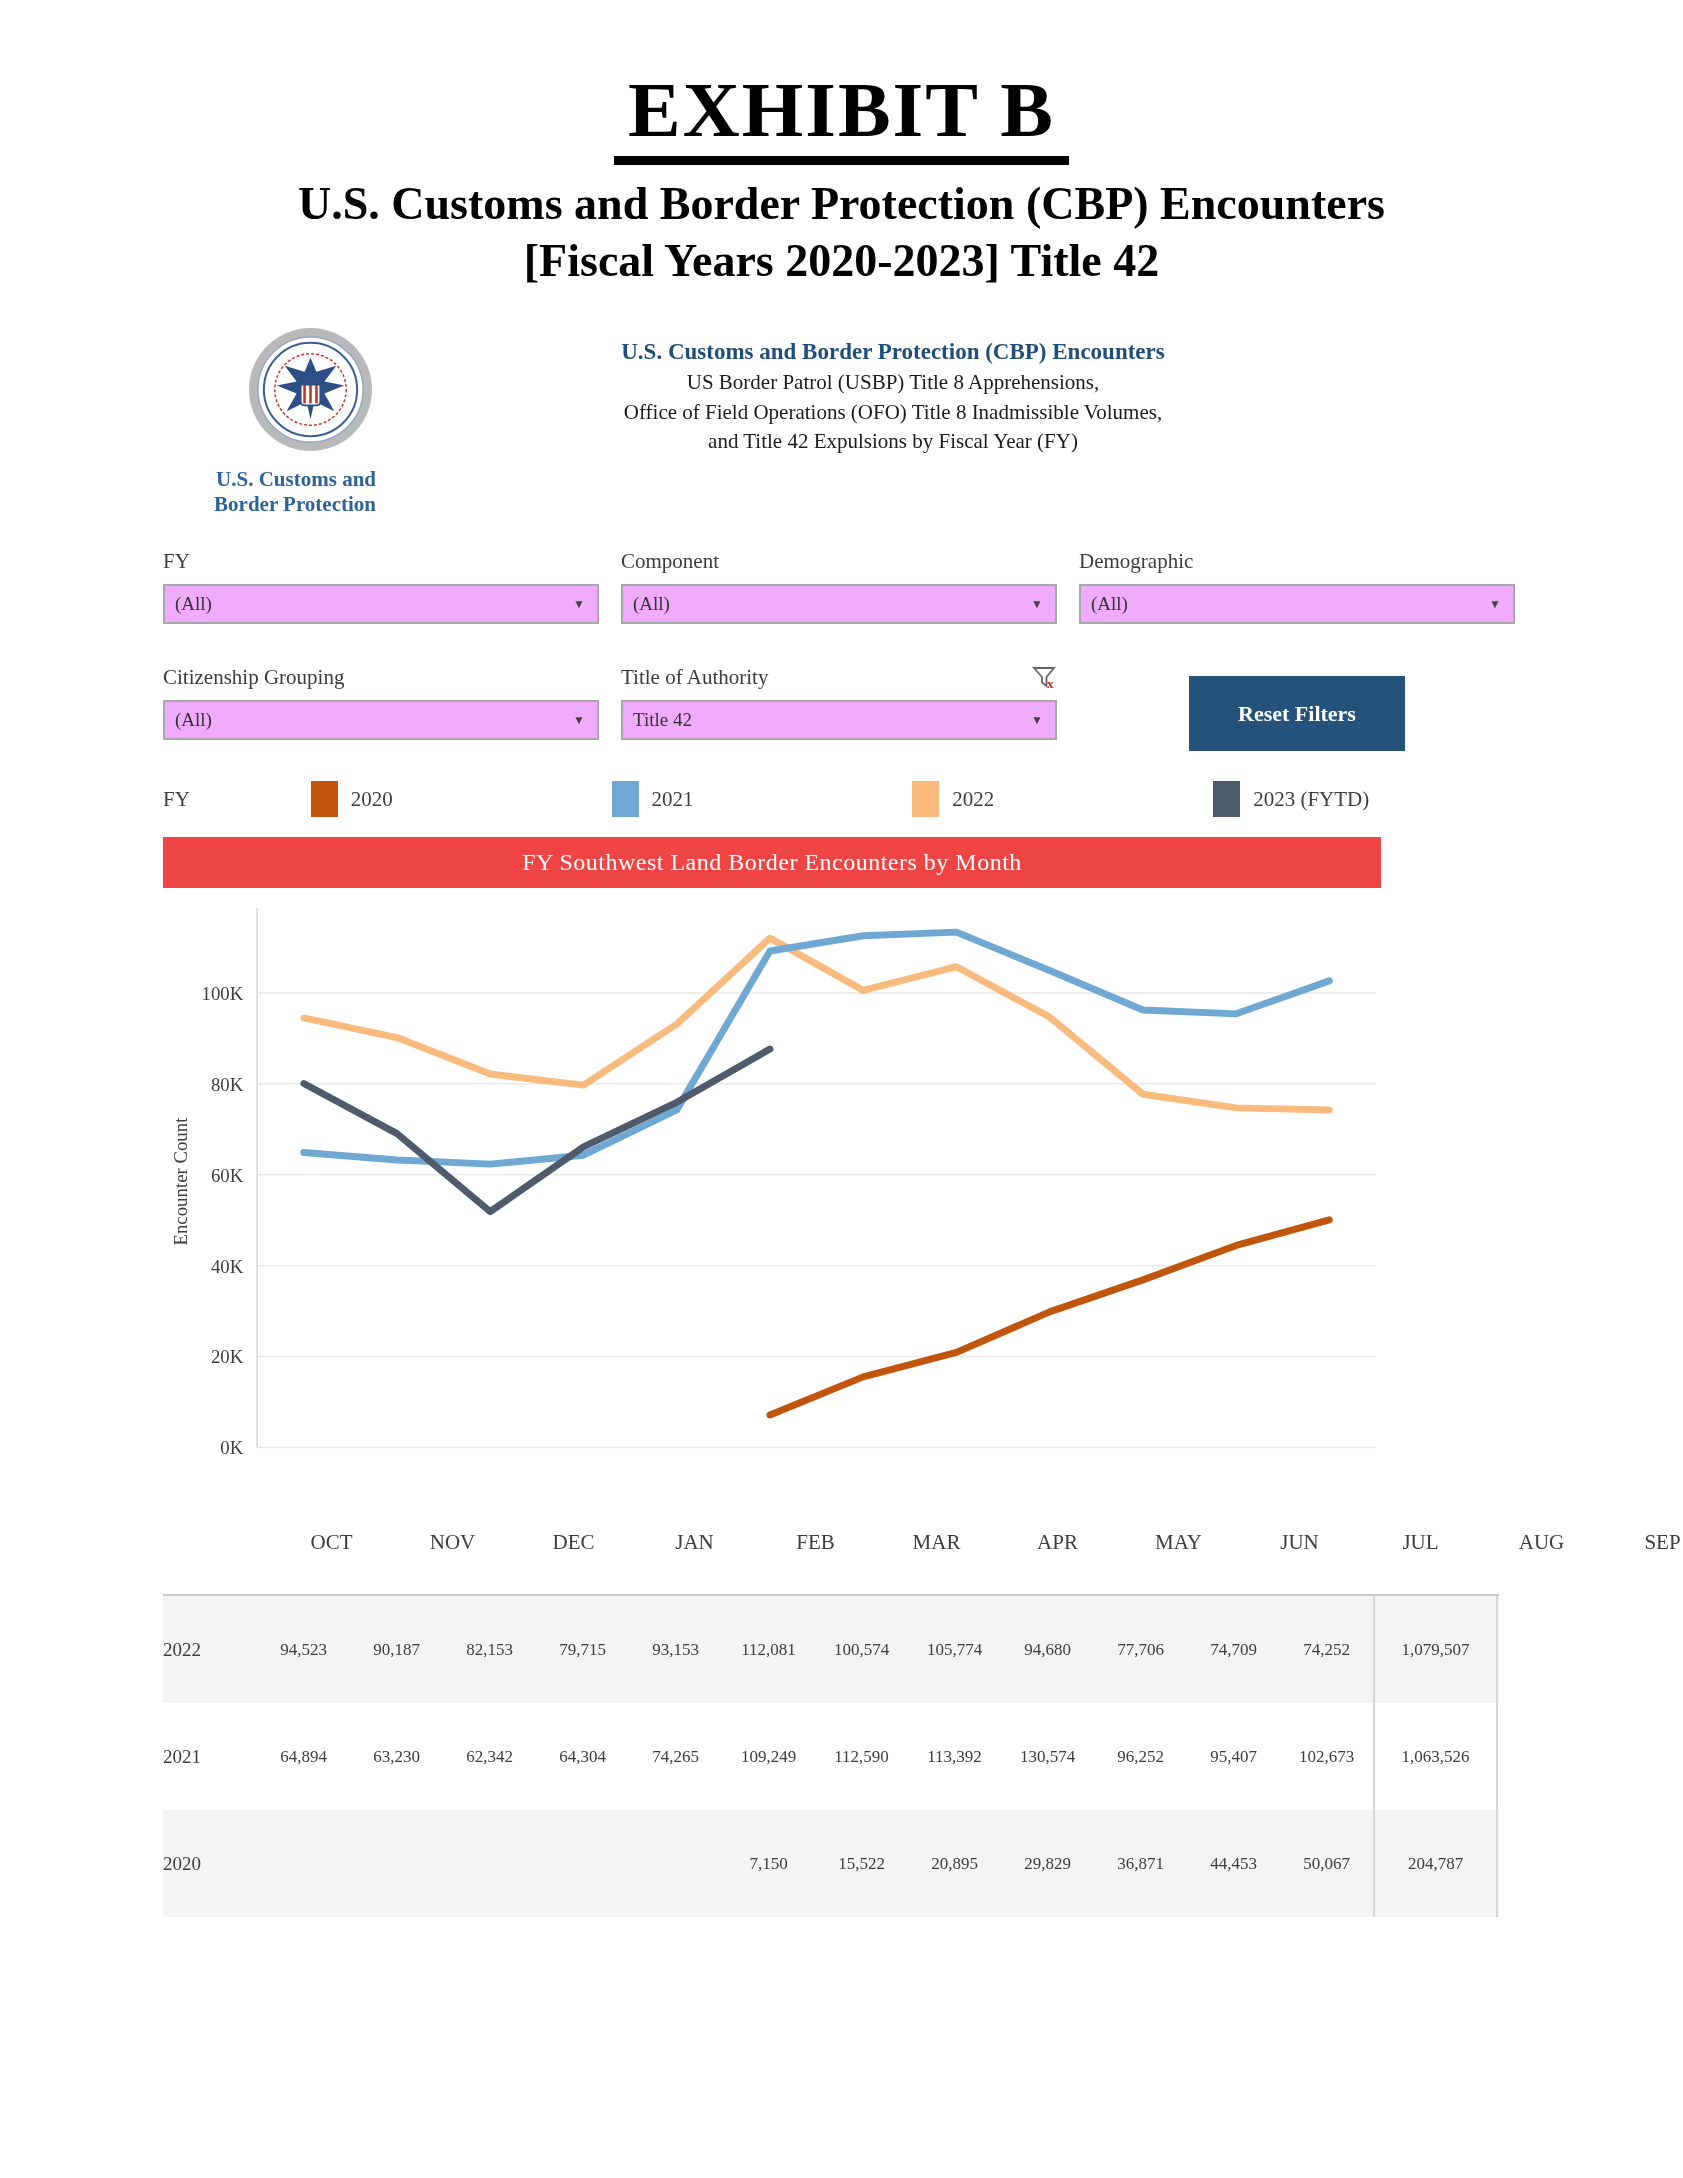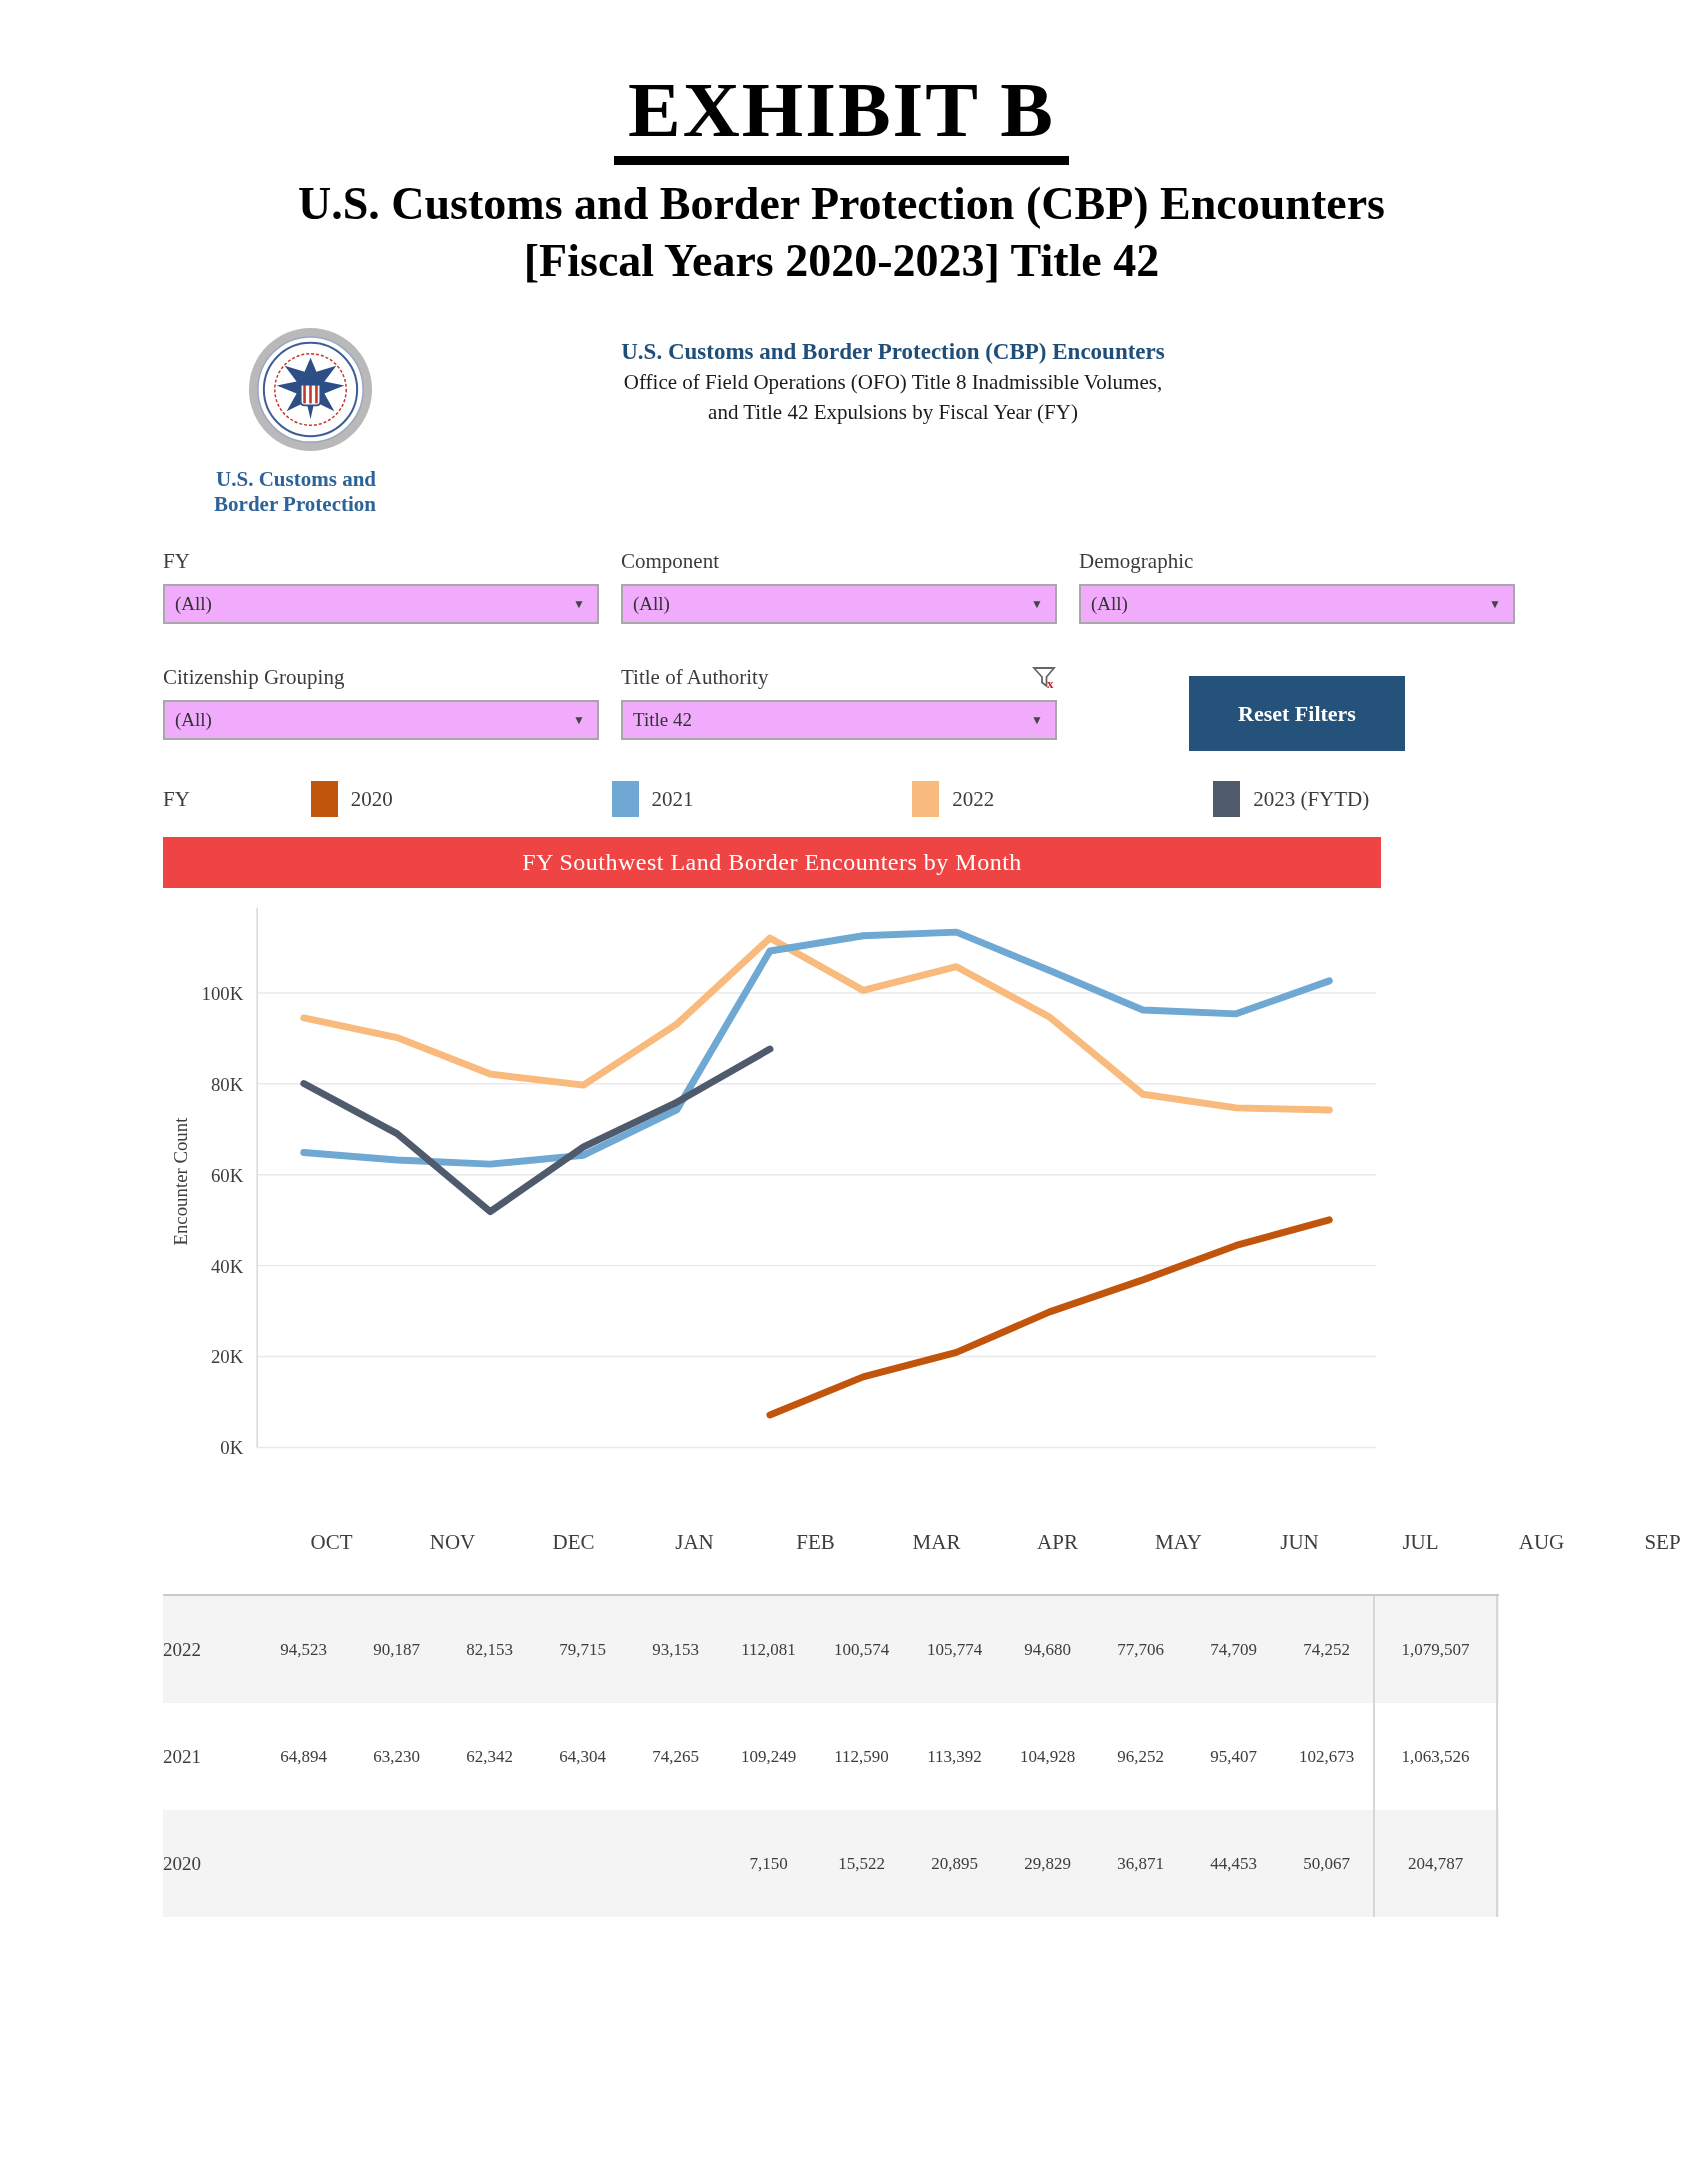--- a/index.html
+++ b/index.html
@@ -94,20 +94,21 @@
         <line x1="72" y1="60" x2="72" y2="80" stroke="#c0392b" stroke-width="2.6"></line>
         <rect x="56" y="56" width="20" height="6" fill="#2d4f86"></rect>
       </svg>
       <div class="logo-caption">
         <div>U.S. Customs and</div>
         <div>Border Protection</div>
       </div>
     </div>
     <div class="hdr-text">
       <div class="hdr-line1">U.S. Customs and Border Protection (CBP) Encounters</div>
+      <div class="hdr-line">US Border Patrol (USBP) Title 8 Apprehensions,</div>
       <div class="hdr-line">Office of Field Operations (OFO) Title 8 Inadmissible Volumes,</div>
       <div class="hdr-line">and Title 42 Expulsions by Fiscal Year (FY)</div>
     </div>
   </div>
 
   <div class="filters-row">
     <div>
       <div class="filter-label-row">
           <span class="filter-label">FY</span>
         </div>
@@ -254,21 +255,21 @@
           <div>2021</div>
         </div>
         <div class="t-cell val">64,894</div>
         <div class="t-cell val">63,230</div>
         <div class="t-cell val">62,342</div>
         <div class="t-cell val">64,304</div>
         <div class="t-cell val">74,265</div>
         <div class="t-cell val">109,249</div>
         <div class="t-cell val">112,590</div>
         <div class="t-cell val">113,392</div>
-        <div class="t-cell val">104,928</div>
+        <div class="t-cell val">130,574</div>
         <div class="t-cell val">96,252</div>
         <div class="t-cell val">95,407</div>
         <div class="t-cell val">102,673</div>
         <div class="t-cell total-v">1,063,526</div>
       </div>
       <div class="t-row body shaded">
         <div class="t-cell rowlabel" style="flex-direction: column; align-items: flex-start; justify-content: center;">
           <div>2020</div>
         </div>
         <div class="t-cell val"></div>

